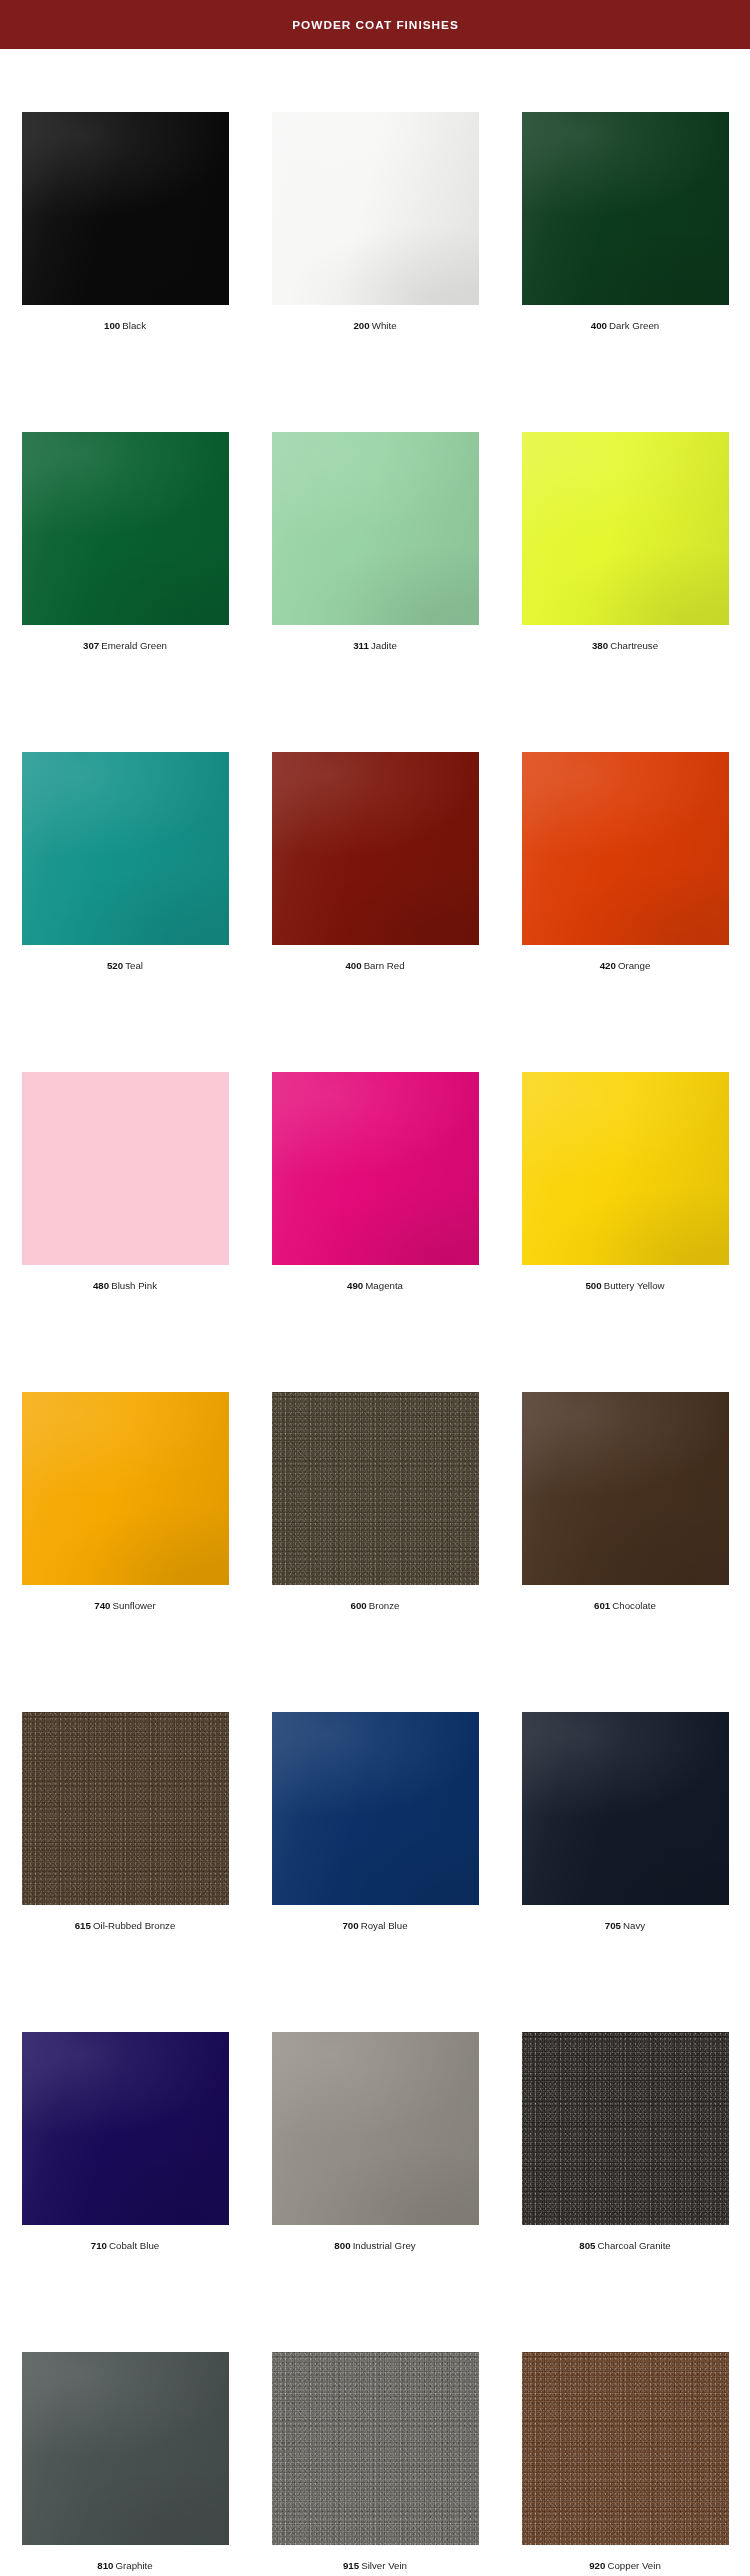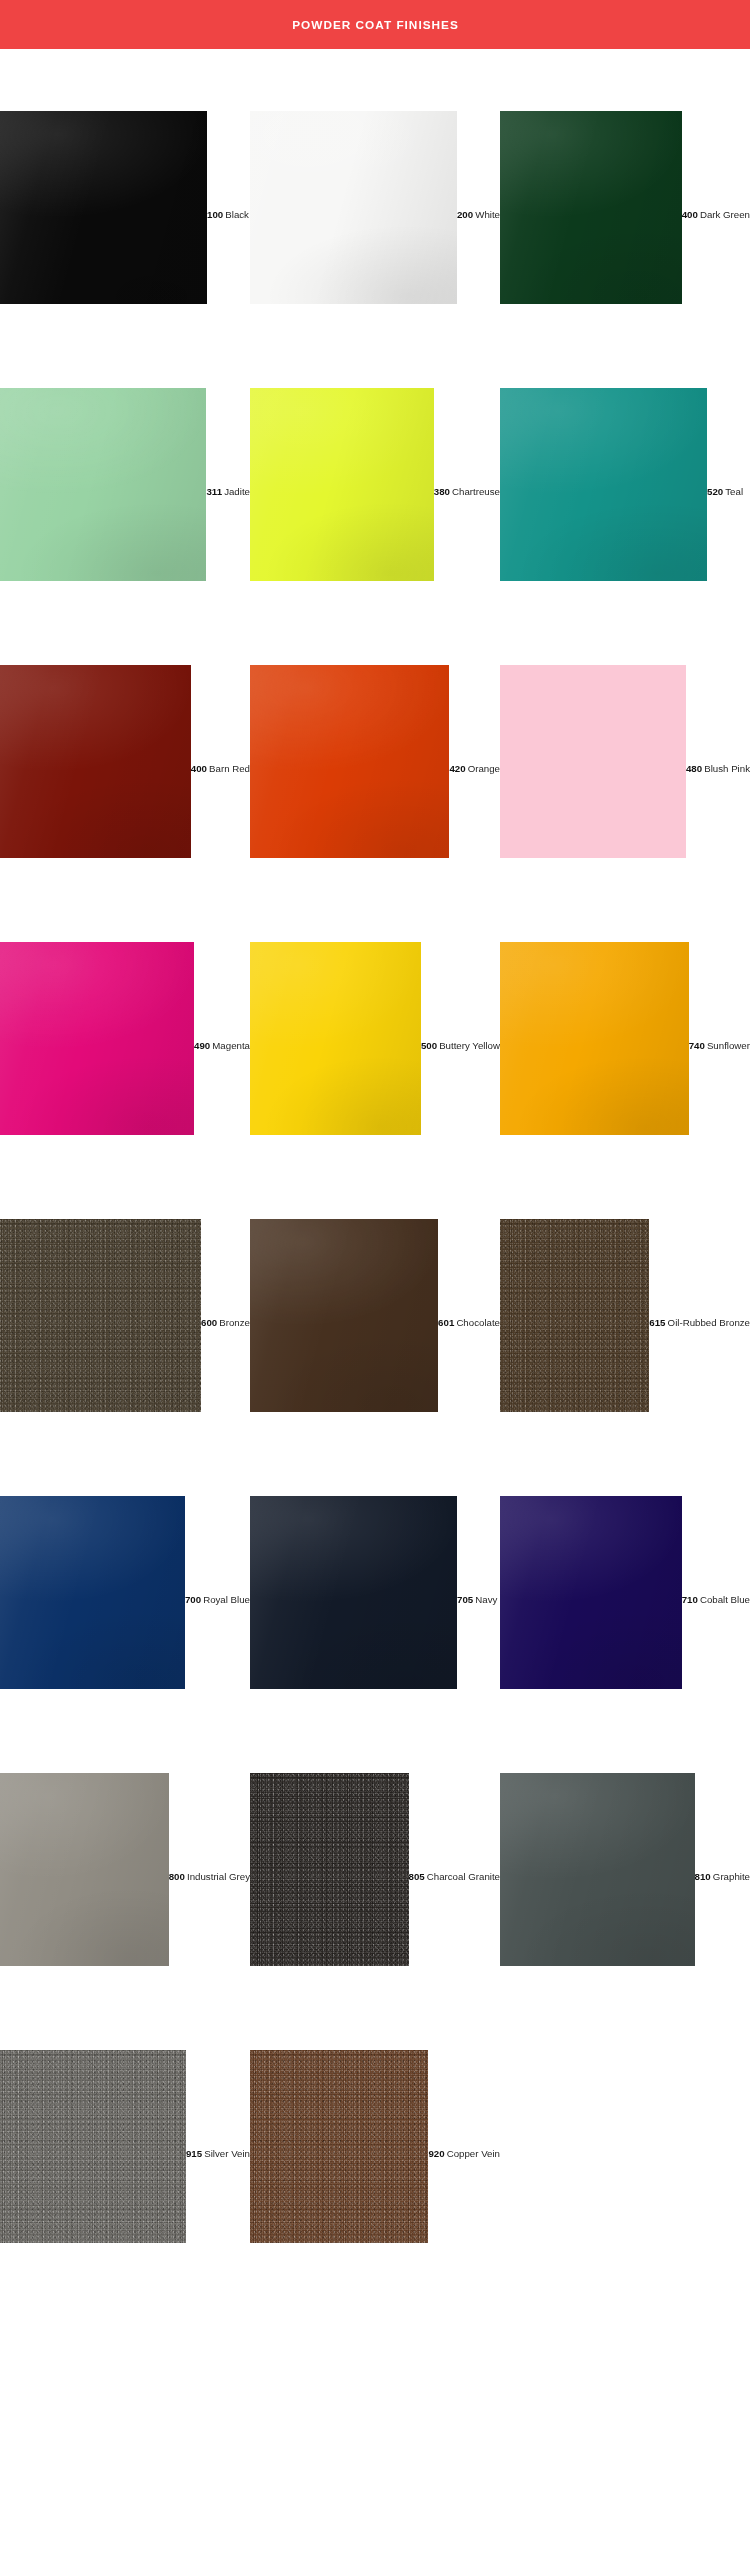--- a/index.html
+++ b/index.html
@@ -38,24 +38,25 @@
   
   .swatch-grid{
     display:grid;
     grid-template-columns:repeat(3, 250px);
     width:751px;
     padding-top:20px;
     box-sizing:border-box;
   }
   .swatch-cell{
     display:flex;
-    flex-direction:row;
+    flex-direction:column;
     align-items:center;
     height:277px;
     box-sizing:border-box;
+    margin-top:43px;
   }
   .swatch-chip{
     width:207px;
     height:193px;
     position:relative;
     overflow:hidden;
     background-color:#cccccc;
   }
   
   .swatch-chip .sheen{
@@ -110,21 +111,21 @@
     line-height:1.2;
   }
   .swatch-code{ font-weight:bold; color:#111111; }
   .swatch-name{ font-weight:normal; color:#262626; margin-left:2.1px; }
 </style>
 </head>
 <body>
 
 <div id="page">
 
-  <div class="header-bar" style="background: #ef4444;">
+  <div class="header-bar" style="background: #7f1d1d;">
     <div class="header-title" style="color: rgb(255, 255, 255);">POWDER COAT FINISHES</div>
   </div>
 
   <div class="swatch-grid">
       <div class="swatch-cell">
         <div class="swatch-chip" style="background-color: rgb(10, 10, 10);">
           <span class="sheen"></span>
           <span class="sheen2"></span>
         </div>
         <div class="swatch-caption"><span class="swatch-code">100</span><span class="swatch-name">Black</span></div>
@@ -137,20 +138,27 @@
         <div class="swatch-caption"><span class="swatch-code">200</span><span class="swatch-name">White</span></div>
       </div>
       <div class="swatch-cell">
         <div class="swatch-chip" style="background-color: rgb(12, 58, 28);">
           <span class="sheen"></span>
           <span class="sheen2"></span>
         </div>
         <div class="swatch-caption"><span class="swatch-code">400</span><span class="swatch-name">Dark Green</span></div>
       </div>
       <div class="swatch-cell">
+        <div class="swatch-chip" style="background-color: rgb(8, 96, 48);">
+          <span class="sheen"></span>
+          <span class="sheen2"></span>
+        </div>
+        <div class="swatch-caption"><span class="swatch-code">307</span><span class="swatch-name">Emerald Green</span></div>
+      </div>
+      <div class="swatch-cell">
         <div class="swatch-chip" style="background-color: rgb(152, 211, 164);">
           <span class="sheen"></span>
           <span class="sheen2"></span>
         </div>
         <div class="swatch-caption"><span class="swatch-code">311</span><span class="swatch-name">Jadite</span></div>
       </div>
       <div class="swatch-cell">
         <div class="swatch-chip" style="background-color: rgb(228, 247, 47);">
           <span class="sheen"></span>
           <span class="sheen2"></span>

